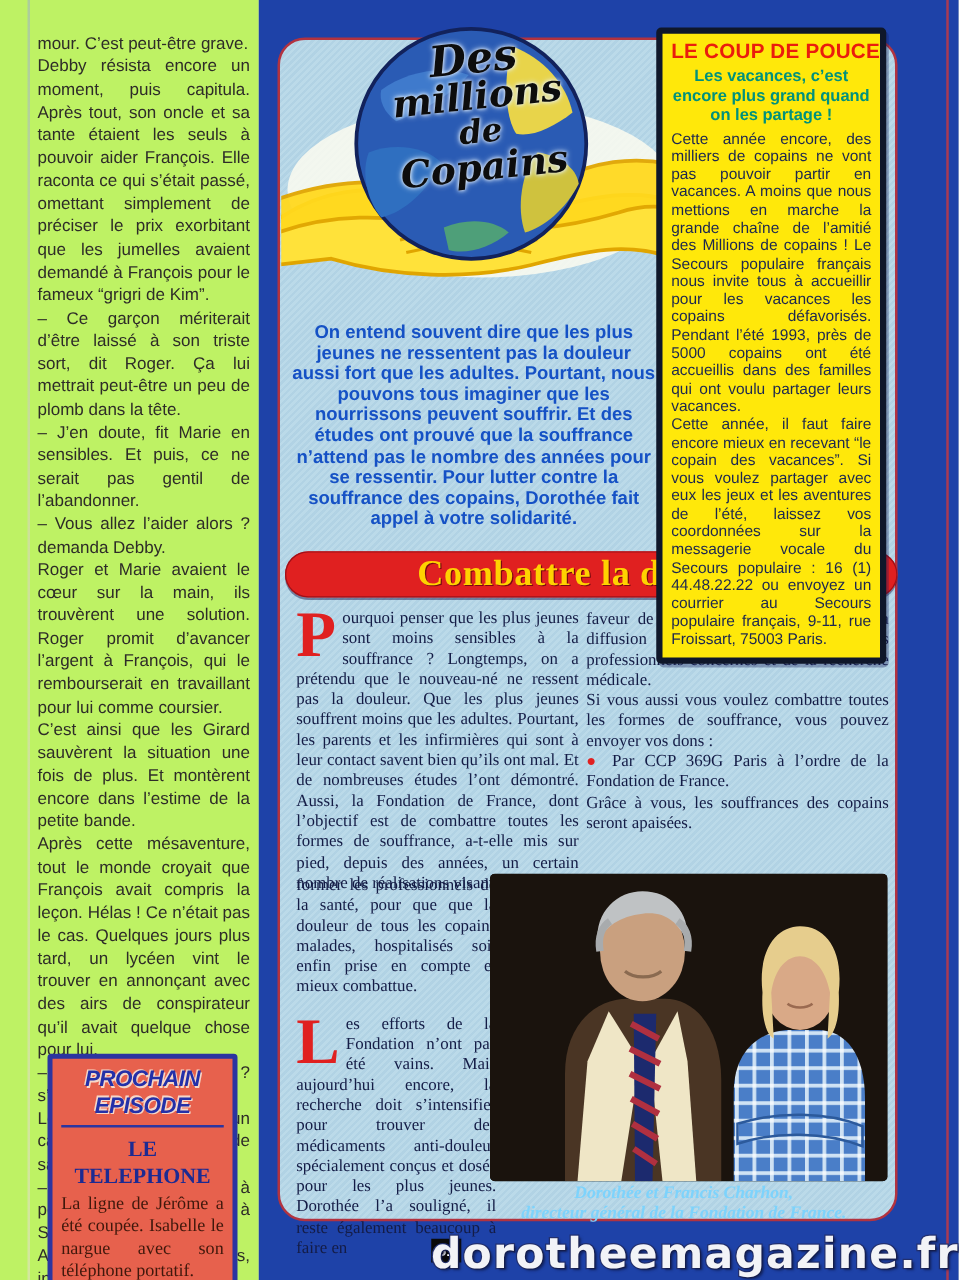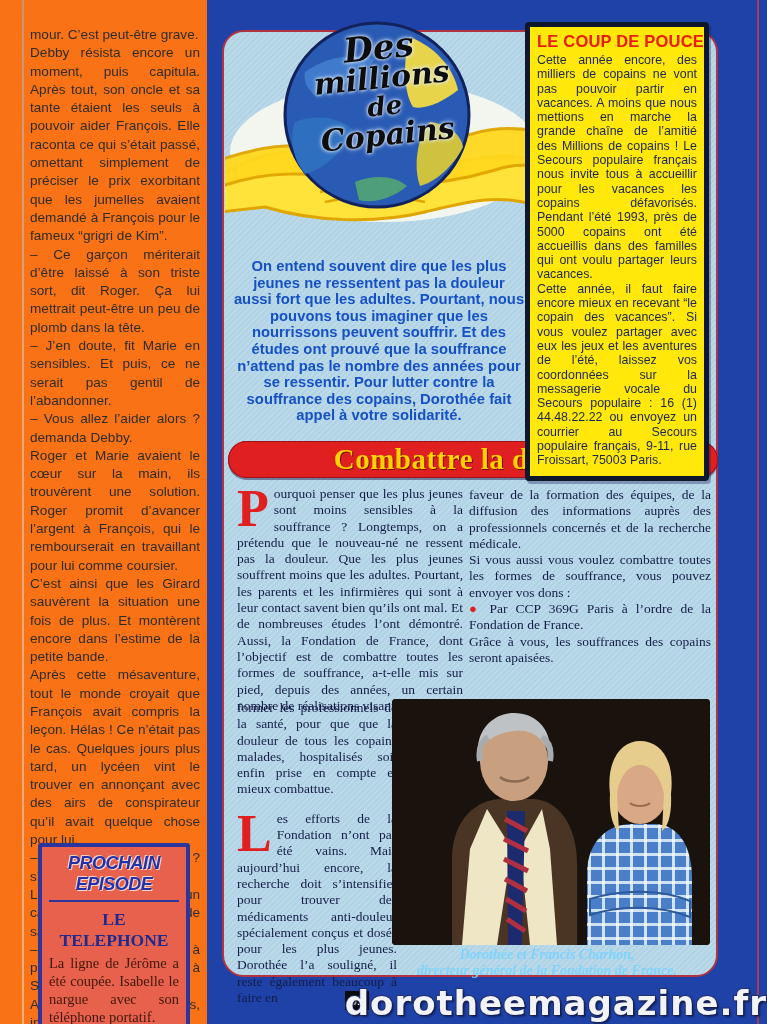--- a/index.html
+++ b/index.html
@@ -4,21 +4,21 @@
 <style>
   html,body{margin:0;padding:0;}
   body{
     width:767px;height:1024px;position:relative;overflow:hidden;
     background:#f1ecd9;
     font-family:"Liberation Sans",sans-serif;
   }
   
   .story-col{
     position:absolute;left:0;top:0;width:207px;height:1024px;
-    background:#f97316;
+    background:#bef264;
   }
   .story-col .fold{
     position:absolute;left:22px;top:0;width:2px;height:100%;
     background:linear-gradient(#9db0c9,#d8d4c2 40%,#e4dfcc);opacity:.55;
   }
   .story-text{
     position:absolute;left:30px;top:26px;width:170px;
     font-size:13.6px;line-height:18.3px;color:#2e2c28;text-align:justify;
   }
   .story-text p{margin:0;}
@@ -198,20 +198,21 @@
     <div class="logo-text">
       <div class="l1">Des</div>
       <div class="l2">millions</div>
       <div class="l3">de</div>
       <div class="l4">Copains</div>
     </div>
   </div>
 
   <div class="coup">
     <div class="coup-title">LE COUP DE POUCE</div>
+    <div class="coup-sub">Les vacances, c’est encore plus grand quand on les partage !</div>
     <div class="coup-body">
       <p>Cette année encore, des milliers de copains ne vont pas pouvoir partir en vacances. A moins que nous mettions en marche la grande chaîne de l’amitié des Millions de copains ! Le Secours populaire français nous invite tous à accueillir pour les vacances les copains défavorisés. Pendant l’été 1993, près de 5000 copains ont été accueillis dans des familles qui ont voulu partager leurs vacances.</p>
       <p>Cette année, il faut faire encore mieux en recevant “le copain des vacances”. Si vous voulez partager avec eux les jeux et les aventures de l’été, laissez vos coordonnées sur la messagerie vocale du Secours populaire : 16 (1) 44.48.22.22 ou envoyez un courrier au Secours populaire français, 9-11, rue Froissart, 75003 Paris.</p>
     </div>
   </div>
 
   <div class="intro">On entend souvent dire que les plus jeunes ne ressentent pas la douleur aussi fort que les adultes. Pourtant, nous pouvons tous imaginer que les nourrissons peuvent souffrir. Et des études ont prouvé que la souffrance n’attend pas le nombre des années pour se ressentir. Pour lutter contre la souffrance des copains, Dorothée fait appel à votre solidarité.</div>
 
   <div class="banner">
     <span>Combattre la douleur</span>

